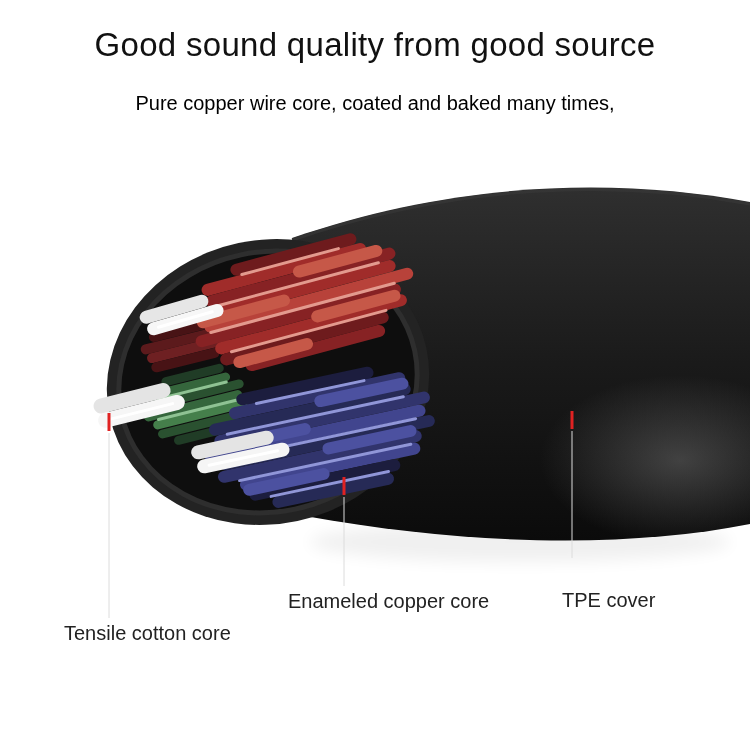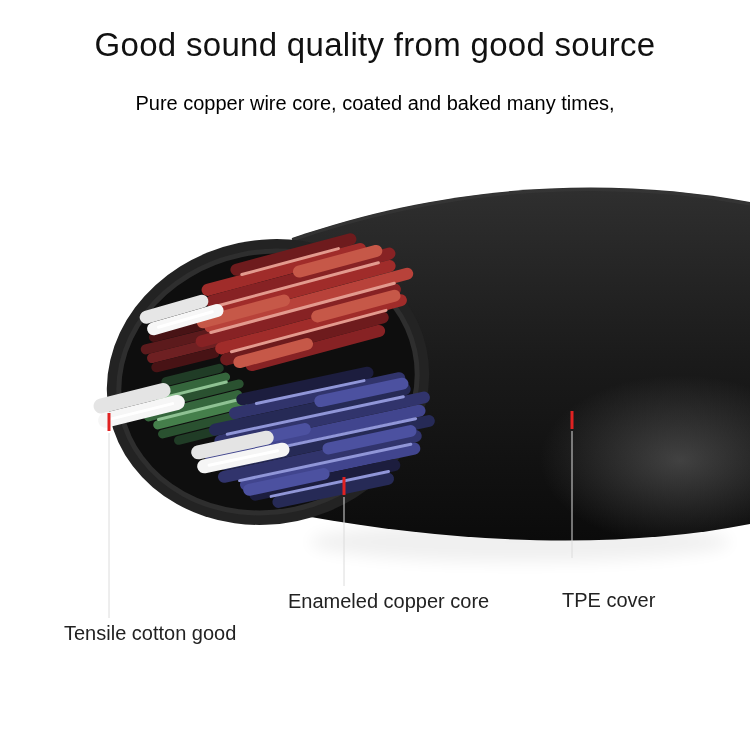--- a/index.html
+++ b/index.html
@@ -148,17 +148,17 @@
       <rect class="tick" x="570.5" y="411" width="3" height="18" fill="#e02222"></rect>
     </g>
   </svg>
 
   <div class="title">Good sound quality from good source</div>
 
   <div class="subtitle">
     <div>Pure copper wire core, coated and baked many times,</div>
   </div>
 
-  <div class="part-label label-cotton">Tensile cotton good</div>
+  <div class="part-label label-cotton">Tensile cotton core</div>
   <div class="part-label label-copper">Enameled copper core</div>
   <div class="part-label label-tpe">TPE cover</div>
 
 </div>
 
 </body></html>

